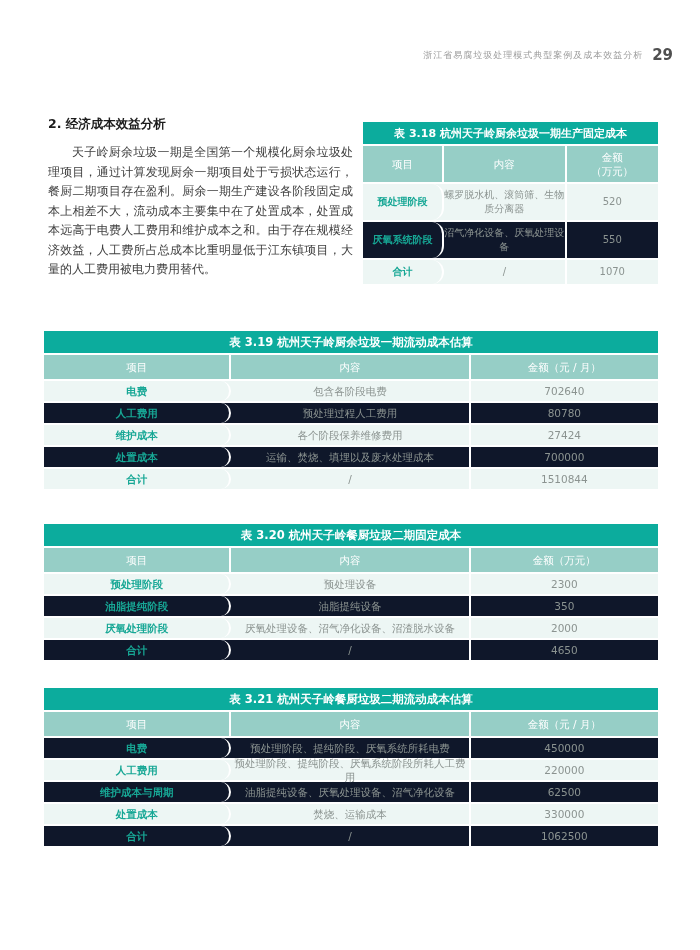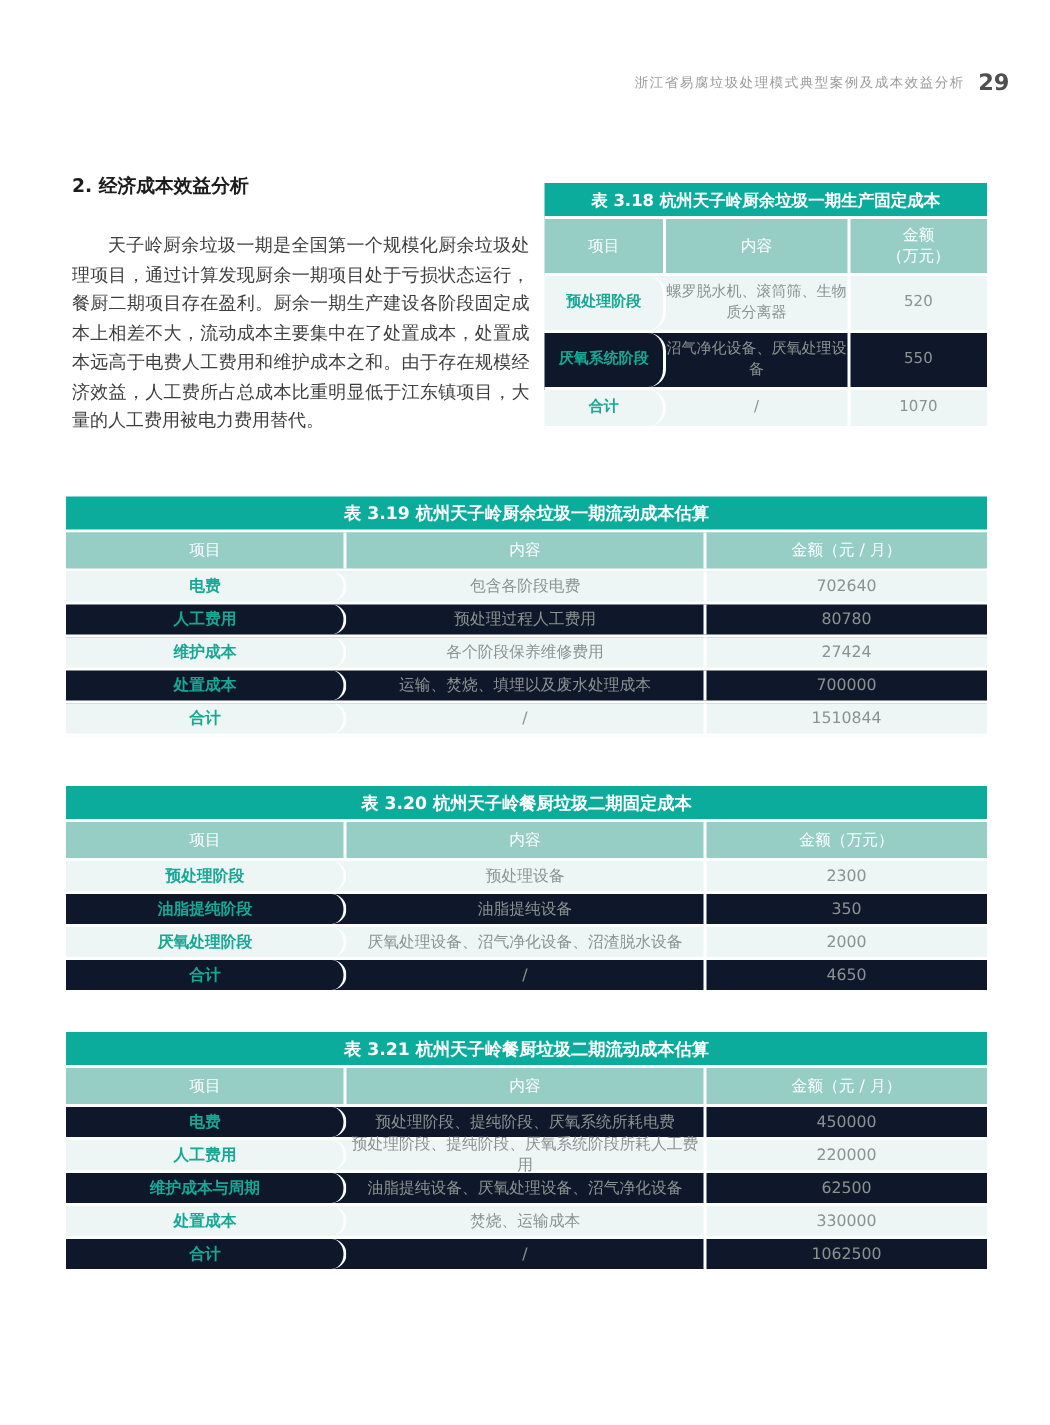--- a/index.html
+++ b/index.html
@@ -11,21 +11,21 @@
   
   .page-header{
     position:absolute;top:46px;right:27px;
     display:flex;align-items:center;gap:9px;text-align:center;
   }
   .doc-title{font-size:9px;color:#9b9b9b;letter-spacing:1px;}
   .page-num{font-size:15px;font-weight:bold;color:#4f4f4f;}
 
   
   .section{position:absolute;left:48px;top:116px;width:305px;}
-  .section-heading{font-size:12.5px;font-weight:bold;color:#1c1c1c;margin:0 0 21px 0;}
+  .section-heading{font-size:12.5px;font-weight:bold;color:#1c1c1c;margin:0 0 10px 0;}
   .section-paragraph{
     font-size:12px;color:#3e3e3e;line-height:19.5px;
     text-align:justify;text-indent:2em;margin:0;
   }
 
   
   .tbl{position:absolute;box-sizing:border-box;}
   .tbl *{box-sizing:border-box;}
   .tbl-title{
     background:#0CAC9D;color:#ffffff;font-weight:bold;text-align:center;
@@ -43,21 +43,21 @@
   .thead-row .tcell{color:#ffffff;font-size:10.5px;}
   .r-light{background:#EDF6F4;}
   .r-dark{background:#0f172a;}
   .cell-label{color:#17A795;font-weight:bold;font-size:10.5px;border-radius:12px;}
   .cell-content,.cell-amount{color:#8B9390;font-size:10.5px;}
 
   
   .tbl-big{left:44px;width:614px;}
   .tbl-big .tbl-title{height:24px;font-size:11.5px;margin-top:16px;}
   .tbl-big .thead-row{height:26px;}
-  .tbl-big .trow.body{height:22px;justify-content:flex-end;}
+  .tbl-big .trow.body{height:22px;}
   .tbl-big .c1{width:30.5%;}
   .tbl-big .c2{width:39%;}
   .tbl-big .c3{width:30.5%;}
 
   
   .tbl-318{left:363px;top:122px;width:295px;}
   .tbl-318 .tbl-title{height:24px;font-size:11px;}
   .tbl-318 .thead-row{height:38px;}
   .tbl-318 .trow.r-tall{height:38px;}
   .tbl-318 .trow.r-short{height:26px;}

